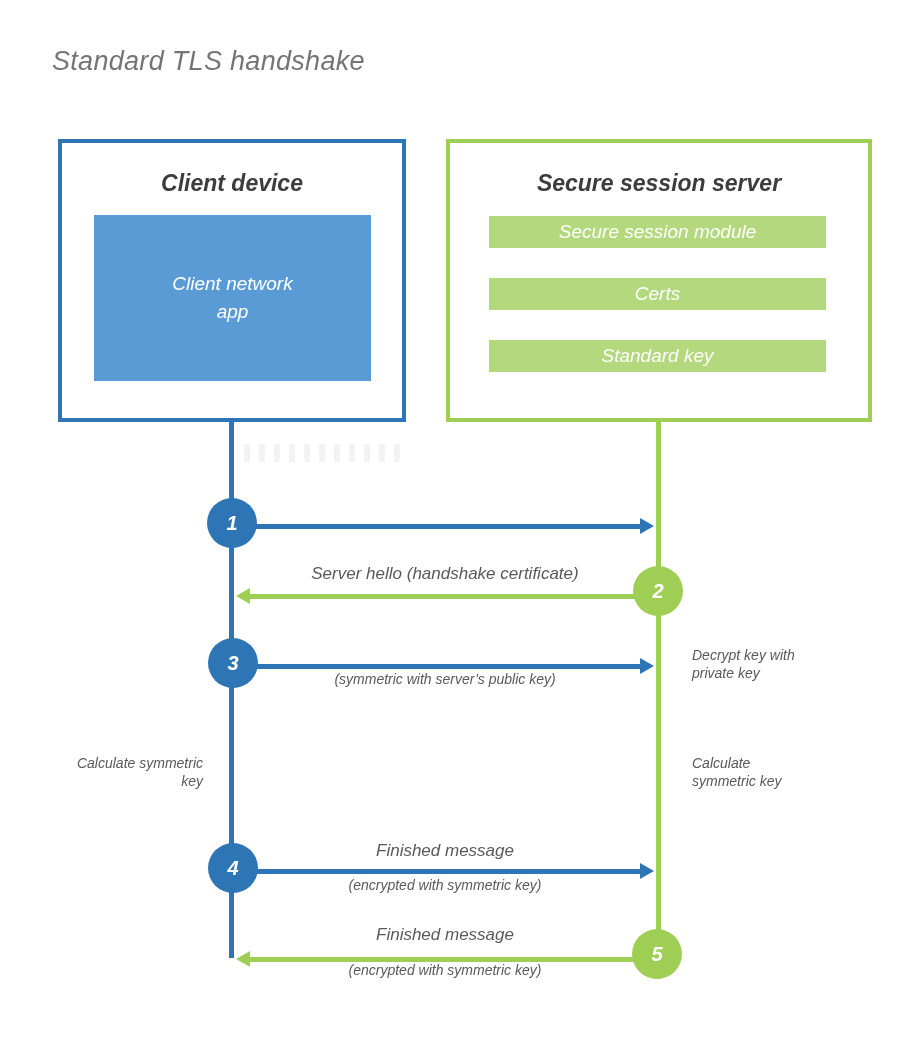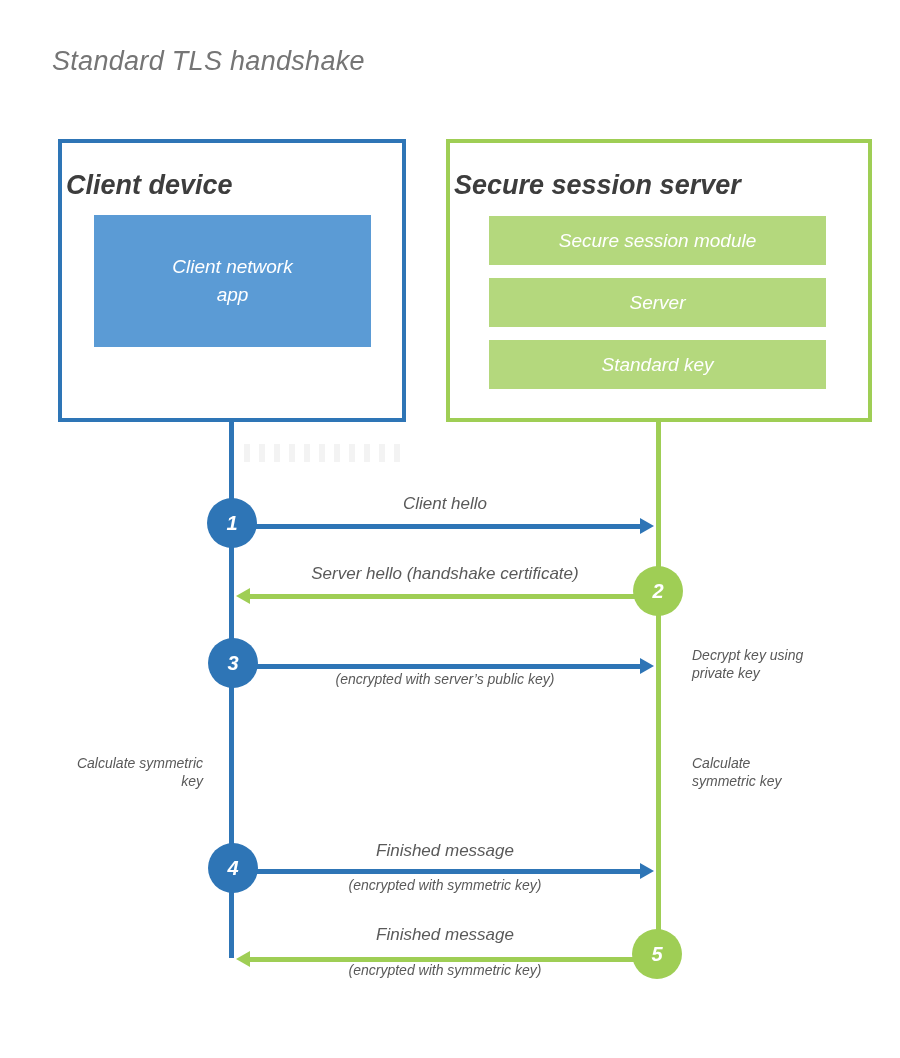--- a/index.html
+++ b/index.html
@@ -11,29 +11,29 @@
   html,body{background:#fff;}
   body{font-family:"Liberation Sans","DejaVu Sans",sans-serif;}
   .canvas{position:relative;width:900px;height:1058px;background:#ffffff;overflow:hidden;}
 
   .page-title{position:absolute;left:36px;top:30px;font-size:27px;font-weight:400;
     color:var(--title-text);letter-spacing:.3px;}
 
   .box{position:absolute;top:123px;height:283px;background:#fff;}
   .box.client{left:42px;width:348px;border:4px solid var(--blue);}
   .box.server{left:430px;width:426px;border:4px solid var(--green);}
-  .box-title{position:absolute;left:0;right:0;top:23px;
-    font-size:27px;font-weight:bold;color:var(--heading-text);}
+  .box-title{position:absolute;left:0;right:0;top:23px;text-align:center;
+    font-size:23px;font-weight:bold;color:var(--heading-text);}
 
-  .app-rect{position:absolute;left:78px;top:199px;width:277px;height:132px;
+  .app-rect{position:absolute;left:78px;top:199px;width:277px;height:166px;
     background:var(--blue-light);display:flex;align-items:center;justify-content:center;}
   .app-rect span{display:block;max-width:140px;text-align:center;color:#fff;
     font-size:19px;line-height:1.45;}
 
-  .bar{position:absolute;left:473px;width:337px;height:49px;background:var(--green-light);
+  .bar{position:absolute;left:473px;width:337px;height:32px;background:var(--green-light);
     display:flex;align-items:center;justify-content:center;color:#fff;font-size:19px;}
   .bar.b1{top:200px;} .bar.b2{top:262px;} .bar.b3{top:324px;}
 
   .lifeline{position:absolute;width:5px;}
   .lifeline.blue{left:213px;top:405px;height:537px;background:var(--blue);}
   .lifeline.green{left:640px;top:405px;height:533px;background:var(--green);}
 
   .faint-artifact{position:absolute;left:228px;top:428px;width:158px;height:18px;
     background:repeating-linear-gradient(90deg,#f3f3f3 0 6px,transparent 6px 15px);}
 
@@ -80,57 +80,56 @@
     <span>Client network app</span>
   </div>
 
   <div class="box server">
     <div class="box-title">Secure session server</div>
   </div>
   <div class="bar b1">
     <span>Secure session module</span>
   </div>
   <div class="bar b2">
-    <span>Server</span>
+    <span>Certs</span>
   </div>
   <div class="bar b3">
     <span>Standard key</span>
   </div>
 
   <div class="lifeline blue"></div>
   <div class="lifeline green"></div>
   <div class="faint-artifact"></div>
 
   <div class="step-circle blue" style="left:191px;top:482px;">
     <span>1</span>
   </div>
   <div class="arrow blue right" style="left:230px;top:504px;width:412px;">
     <div class="shaft"></div>
     <div class="head"></div>
   </div>
-  <div class="msg-label" style="top:478px;">Client hello</div>
 
   <div class="step-circle green" style="left:617px;top:550px;">
     <span>2</span>
   </div>
   <div class="arrow green left" style="left:216px;top:574px;width:426px;">
     <div class="shaft"></div>
     <div class="head"></div>
   </div>
   <div class="msg-label" style="top:548px;">Server hello (handshake certificate)</div>
 
   <div class="step-circle blue" style="left:192px;top:622px;">
     <span>3</span>
   </div>
   <div class="arrow blue right" style="left:231px;top:644px;width:411px;">
     <div class="shaft"></div>
     <div class="head"></div>
   </div>
-  <div class="msg-sublabel" style="top:655px;">(encrypted with server’s public key)</div>
-  <div class="side-note decrypt">Decrypt key using private key</div>
+  <div class="msg-sublabel" style="top:655px;">(symmetric with server’s public key)</div>
+  <div class="side-note decrypt">Decrypt key with private key</div>
 
   <div class="side-note calc-left">Calculate symmetric key</div>
   <div class="side-note calc-right">Calculate symmetric key</div>
 
   <div class="step-circle blue" style="left:192px;top:827px;">
     <span>4</span>
   </div>
   <div class="arrow blue right" style="left:231px;top:849px;width:411px;">
     <div class="shaft"></div>
     <div class="head"></div>

